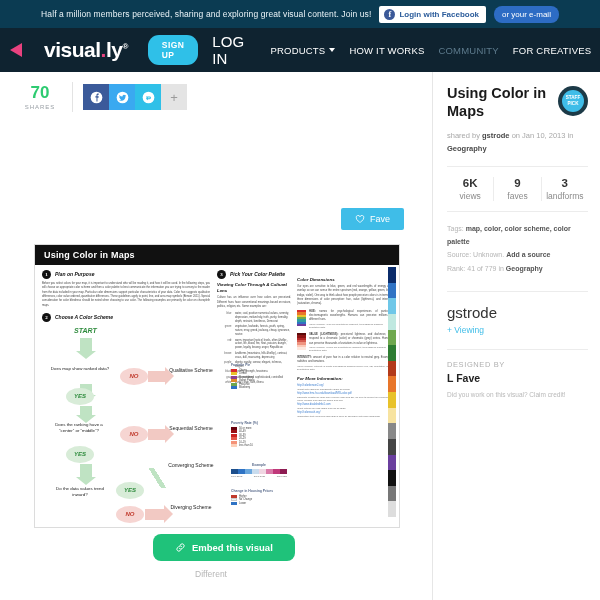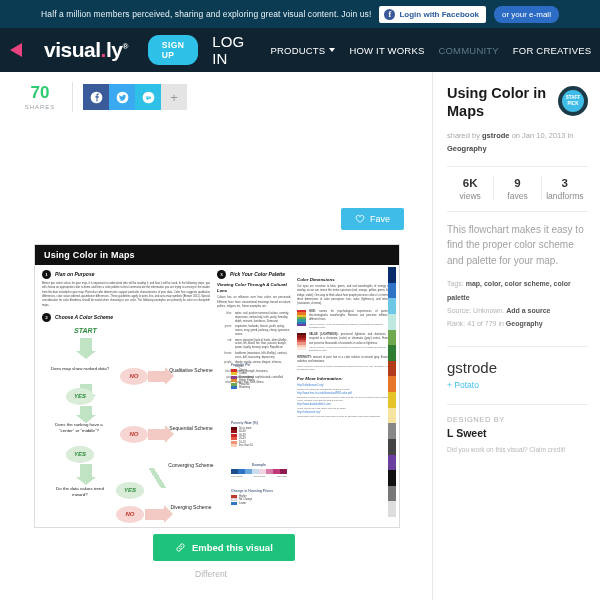--- a/index.html
+++ b/index.html
@@ -203,21 +203,21 @@
   .link { color: #3d7fd0; font-size: 2.6px; word-break: break-all; }
   .note { font-size: 2.4px; color: #777; font-style: italic; line-height: 1.5; }
   .vert-strip { width: 8px; display: flex; flex-direction: column; }
   .vert-strip div { flex: 1; }
 
   
   .embed-btn {
     position: absolute; left: 153px; top: 462px;
     background: #1fc27a; color: #ffffff;
     font-size: 9.5px; font-weight: bold;
-    padding: 8px 22px; border-radius: 2px;
+    padding: 8px 22px; border-radius: 8px;
     display: flex; align-items: center; gap: 6px;
   }
   .transcript-lbl {
     position: absolute; left: 195px; top: 497px;
     color: #b6b6b6; font-size: 8.5px;
   }
 
   
   .side-title-row { display: flex; align-items: flex-start; gap: 6px; }
   .side-title { font-size: 14.5px; font-weight: bold; color: #1a1a1a; line-height: 1.25; }
@@ -631,21 +631,20 @@
         <div class="stat-lbl">faves</div>
       </div>
       <div class="stat">
         <div class="stat-num">3</div>
         <div class="stat-lbl">landforms</div>
       </div>
     </div>
 
     <div class="hr"></div>
 
-    <div class="desc">This flowchart makes it easy to find the proper color scheme and palette for your map.</div>
 
     <div class="meta">
       <div>
         <span>Tags:</span>
         <b>map, color, color scheme, color palette</b>
       </div>
       <div>
         <span>Source:</span>
         <span>Unknown.</span>
         <b>Add a source</b>
@@ -653,21 +652,21 @@
       <div>
         <span>Rank:</span>
         <span>41 of 779 in</span>
         <b>Geography</b>
       </div>
     </div>
 
     <div class="hr" style="margin:16px 0 12px"></div>
 
     <div class="pub-name">gstrode</div>
-    <div class="follow">+ Potato</div>
+    <div class="follow">+ Viewing</div>
 
     <div class="hr" style="margin:14px 0 10px"></div>
 
     <div class="designed-lbl">DESIGNED BY</div>
-    <div class="designer">L Sweet</div>
+    <div class="designer">L Fave</div>
     <div class="claim">Did you work on this visual? Claim credit!</div>
   </div>
 </div>
 
 </body></html>

